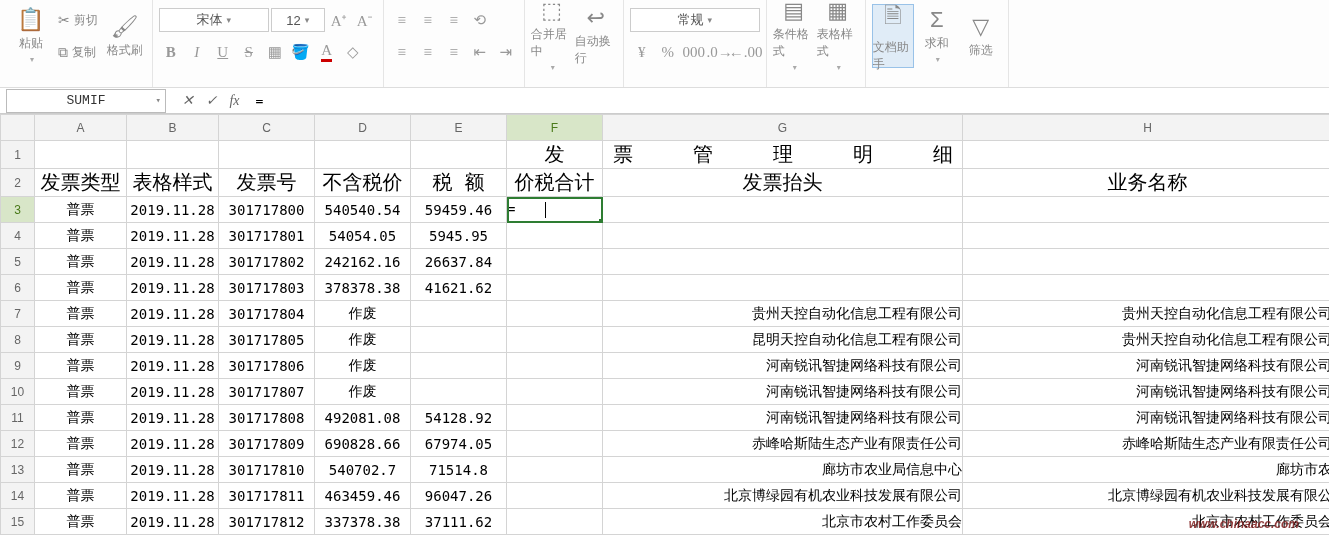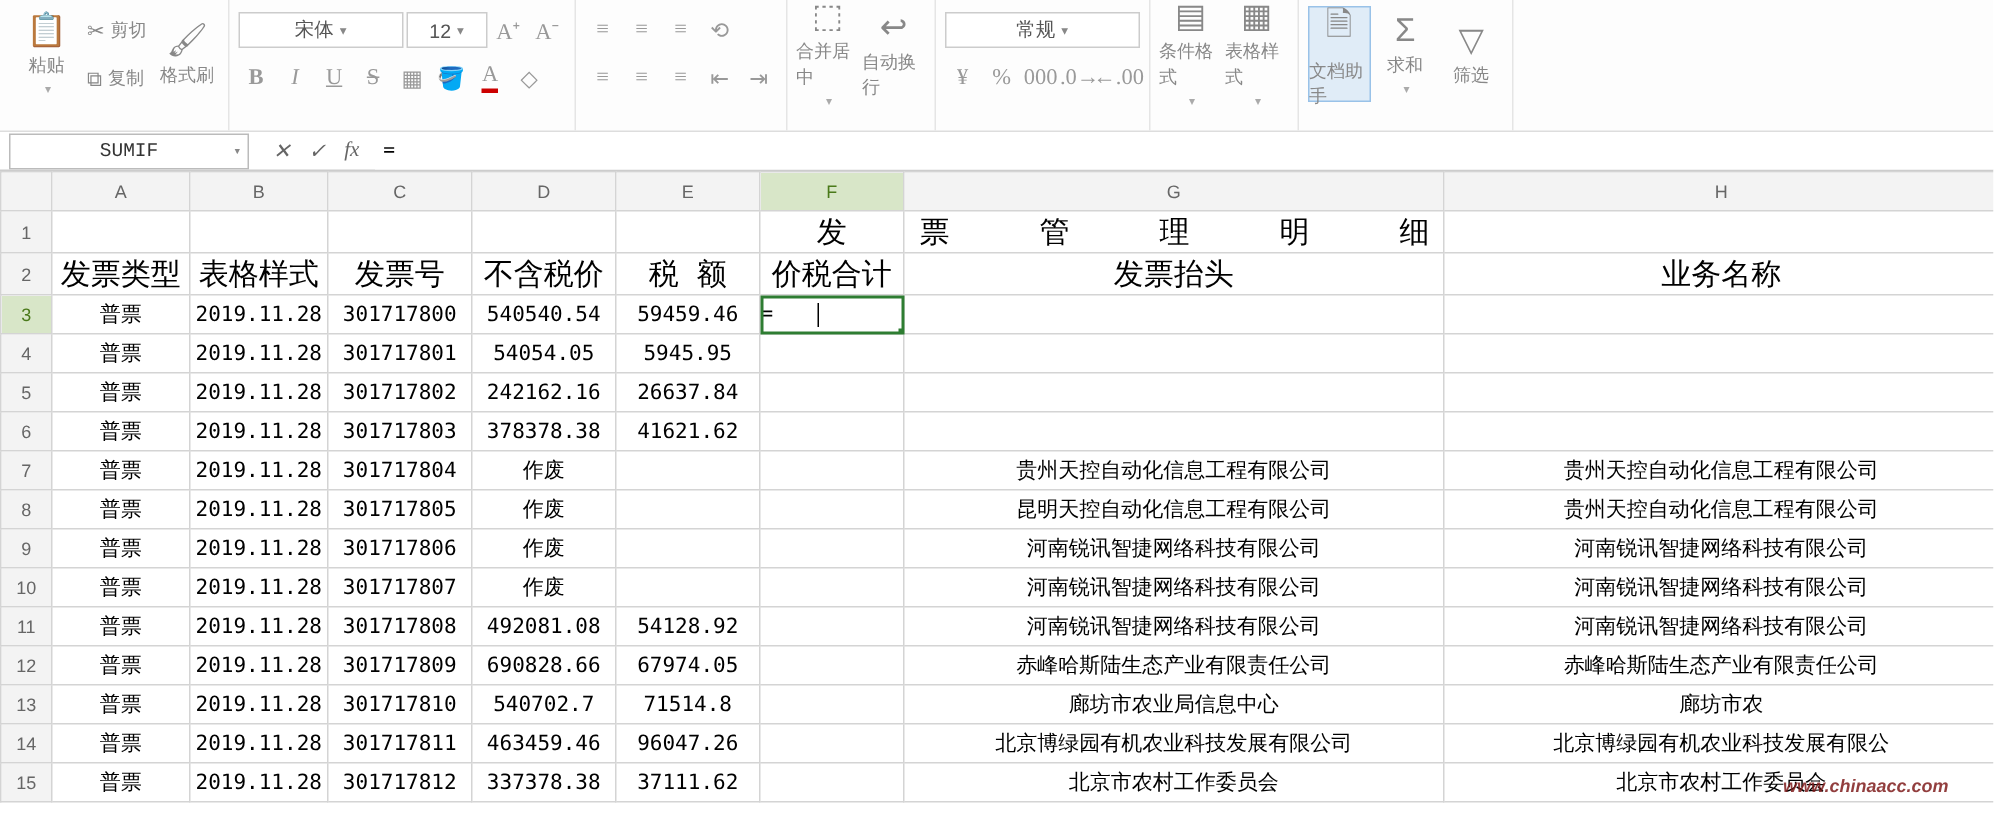--- a/index.html
+++ b/index.html
@@ -31,21 +31,21 @@
   
   .sheet-wrap { position:relative; height:445px; overflow:hidden; }
   table.sheet { border-collapse:collapse; table-layout:fixed; width:1329px; }
   table.sheet th, table.sheet td { border:1px solid #d4d4d4; height:26px; padding:0; overflow:hidden; white-space:nowrap; }
   table.sheet th { background:#f3f3f3; font-weight:normal; color:#666; font-size:12px; text-align:center; }
   .corner { width:34px; background:#f3f3f3; }
   .rowhead { width:34px; background:#f3f3f3; text-align:center; color:#666; font-size:12px; }
   .rowhead.sel-row { background:#d8e6c8; color:#4a7a1a; }
   th.colhead.sel-col { background:#d8e6c8; color:#4a7a1a; }
   td.cell { font-family:"SimSun","宋体",monospace; font-size:14px; color:#000; padding:0 4px; text-align:center; }
-  td.cell.text-left { text-align:center; }
+  td.cell.text-left { text-align:right; }
   td.cell.active { outline:2px solid #2e7d32; outline-offset:-2px; background:#fff; text-align:left; position:relative; }
   td.cell.active::after { content:""; position:absolute; right:-3px; bottom:-3px; width:6px; height:6px; background:#2e7d32; }
   .title-row td.cell { font-size:20px; letter-spacing:40px; text-align:center; font-family:"SimSun"; }
   .head-row td.cell { font-size:20px; }
 
   
   .watermark { position:absolute; right:30px; bottom:28px; font-size:22px; font-weight:bold; color:#2d6cb5; opacity:0.85; text-align:right; font-style:italic; pointer-events:none; line-height:1.1; }
   .watermark .sub { font-size:12px; color:#7f1d1d; display:block; }
   
   .text-cursor { display:inline-block; width:1px; height:16px; background:#000; vertical-align:middle; margin-left:30px; animation:blink 1s infinite; }

